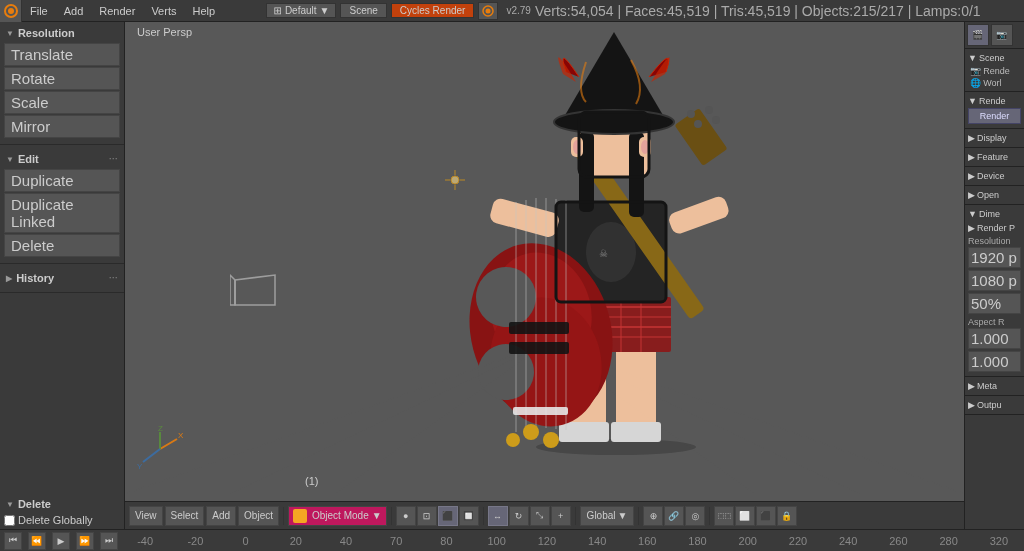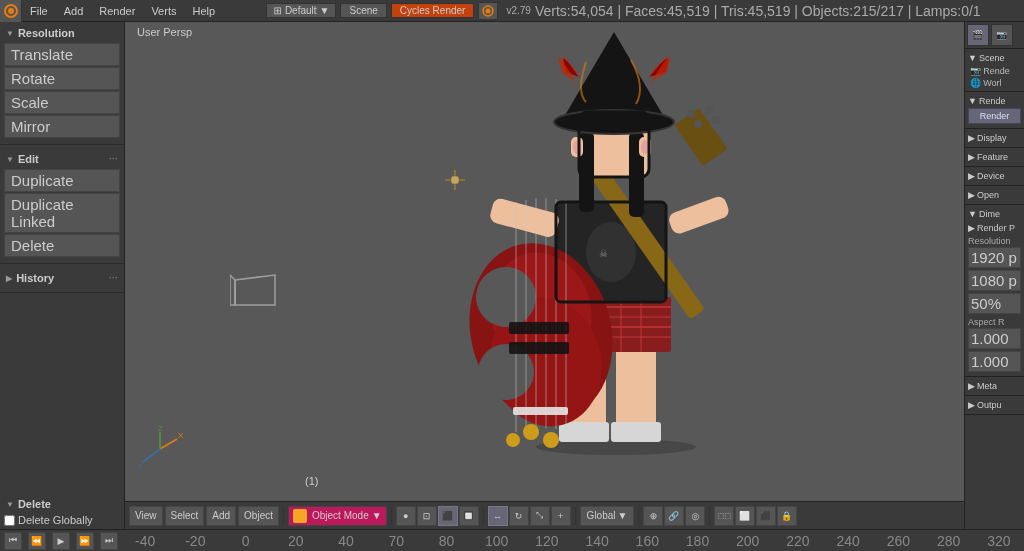--- a/index.html
+++ b/index.html
@@ -274,21 +274,21 @@
       display: flex;
       align-items: center;
       padding: 0 4px;
       gap: 6px;
       flex-shrink: 0;
     }
     .timeline-numbers {
       display: flex;
       flex: 1;
       gap: 8px;
-      font-size: 14px;
+      font-size: 11px;
       color: #888;
       overflow: hidden;
     }
     .tl-num {
       flex: 1;
       text-align: center;
     }
     .playback-btn {
       background: #555;
       border: 1px solid #444;

